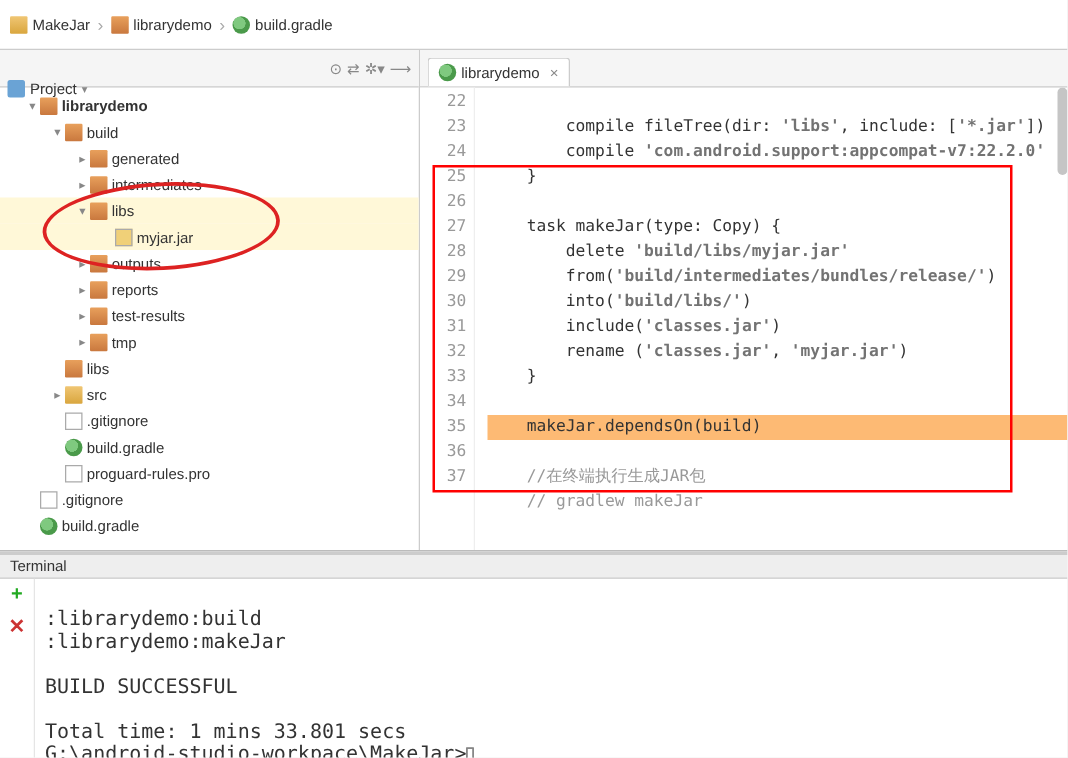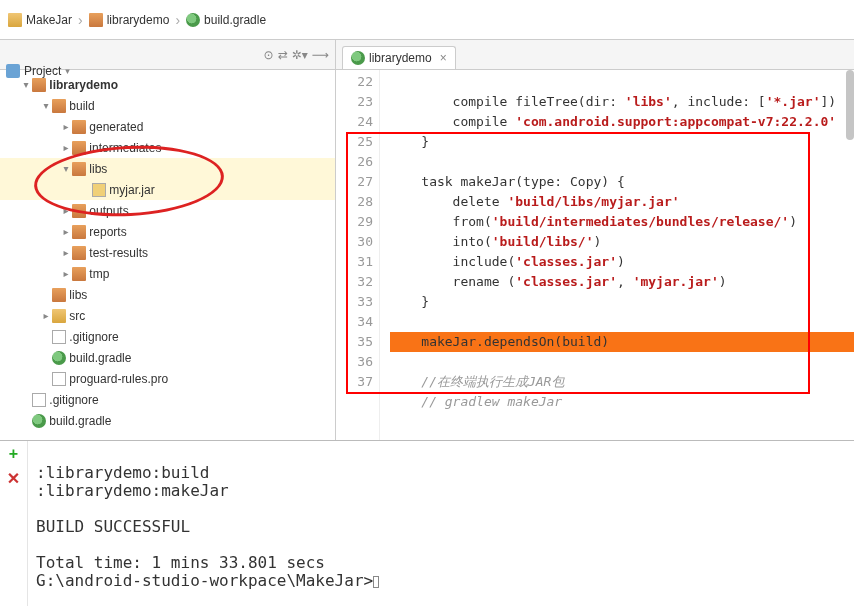--- a/index.html
+++ b/index.html
@@ -24,23 +24,23 @@
   .node.sel { background:#fff8d8; }
   .arrow { width:12px; text-align:center; color:#888; display:inline-block; font-size:10px; }
   .sp { display:inline-block; }
   .right { flex:1; background:#fff; display:flex; flex-direction:column; position:relative; }
   .tabs { height:30px; border-bottom:1px solid #ccc; display:flex; align-items:flex-end; padding:0 6px; background:#f5f5f5; gap:2px; }
   .tab { display:flex; align-items:center; gap:4px; padding:4px 8px; border:1px solid #ccc; border-bottom:none; background:#fff; border-radius:3px 3px 0 0; font-size:12px; }
   .tab .x { color:#888; margin-left:4px; }
   .editor-wrap { flex:1; display:flex; overflow:hidden; position:relative; }
   .gutter { width:44px; text-align:right; padding:2px 6px 2px 0; color:#999; font-family: Consolas,monospace; font-size:13px; line-height:20px; background:#fff; border-right:1px solid #eee; }
   .editor { flex:1; font-family: Consolas,monospace; font-size:13px; line-height:20px; padding:2px 0 2px 10px; white-space:pre; position:relative; }
-  .editor .hl { background:#f97316; display:block; }
-  .str { color:#b91c1c; font-weight:bold; }
-  .cm { color:#999; font-style:italic; }
+  .editor .hl { background:#fdba74; display:block; }
+  .str { color:#737373; font-weight:bold; }
+  .cm { color:#999; }
   .redbox { position:absolute; border:2px solid red; pointer-events:none; }
   .terminal-sec { border-top:1px solid #bbb; background:#fff; }
   .term-hdr { height:22px; background:#eee; border-bottom:1px solid #ccc; display:flex; align-items:center; padding:0 8px; font-size:12px; border-top:3px solid #ccc;}
   .term-body { display:flex; }
   .term-gut { width:28px; border-right:1px solid #e5e5e5; display:flex; flex-direction:column; align-items:center; padding-top:4px; gap:6px; }
   .plus { color:#2a2; font-size:16px; font-weight:bold; }
   .xbtn { color:#c33; font-size:16px; font-weight:bold; }
   .term-out { flex:1; font-family: Consolas,monospace; font-size:16px; padding:23px 8px; line-height:18px; white-space:pre; }
   .caret { display:inline-block; width:1px; height:14px; background:#000; vertical-align:middle; border-right:6px solid transparent; outline:1px solid #888; outline-offset:-1px; width:6px; background:transparent; border:1px solid #666; height:12px;}
   .ellipse { position:absolute; width:190px; height:70px; border:3px solid #d22; border-radius:50%; left:34px; top:76px; pointer-events:none; transform:rotate(-3deg);}
@@ -150,20 +150,23 @@
 <span class="cm">    // gradlew makeJar</span>
 <span> </span>
         <div class="redbox" style="left:-34px; top:62px; width:464px; height:262px;"></div>
       </div>
       <div class="scroll-hint"></div>
     </div>
   </div>
 </div>
 
 <div class="terminal-sec">
+  <div class="term-hdr">
+    <span>Terminal</span>
+  </div>
   <div class="term-body">
     <div class="term-gut">
       <span class="plus">+</span>
       <span class="xbtn">✕</span>
     </div>
     <div class="term-out"><span>:librarydemo:build</span>
 <span>:librarydemo:makeJar</span>
 
 <span>BUILD SUCCESSFUL</span>
 

